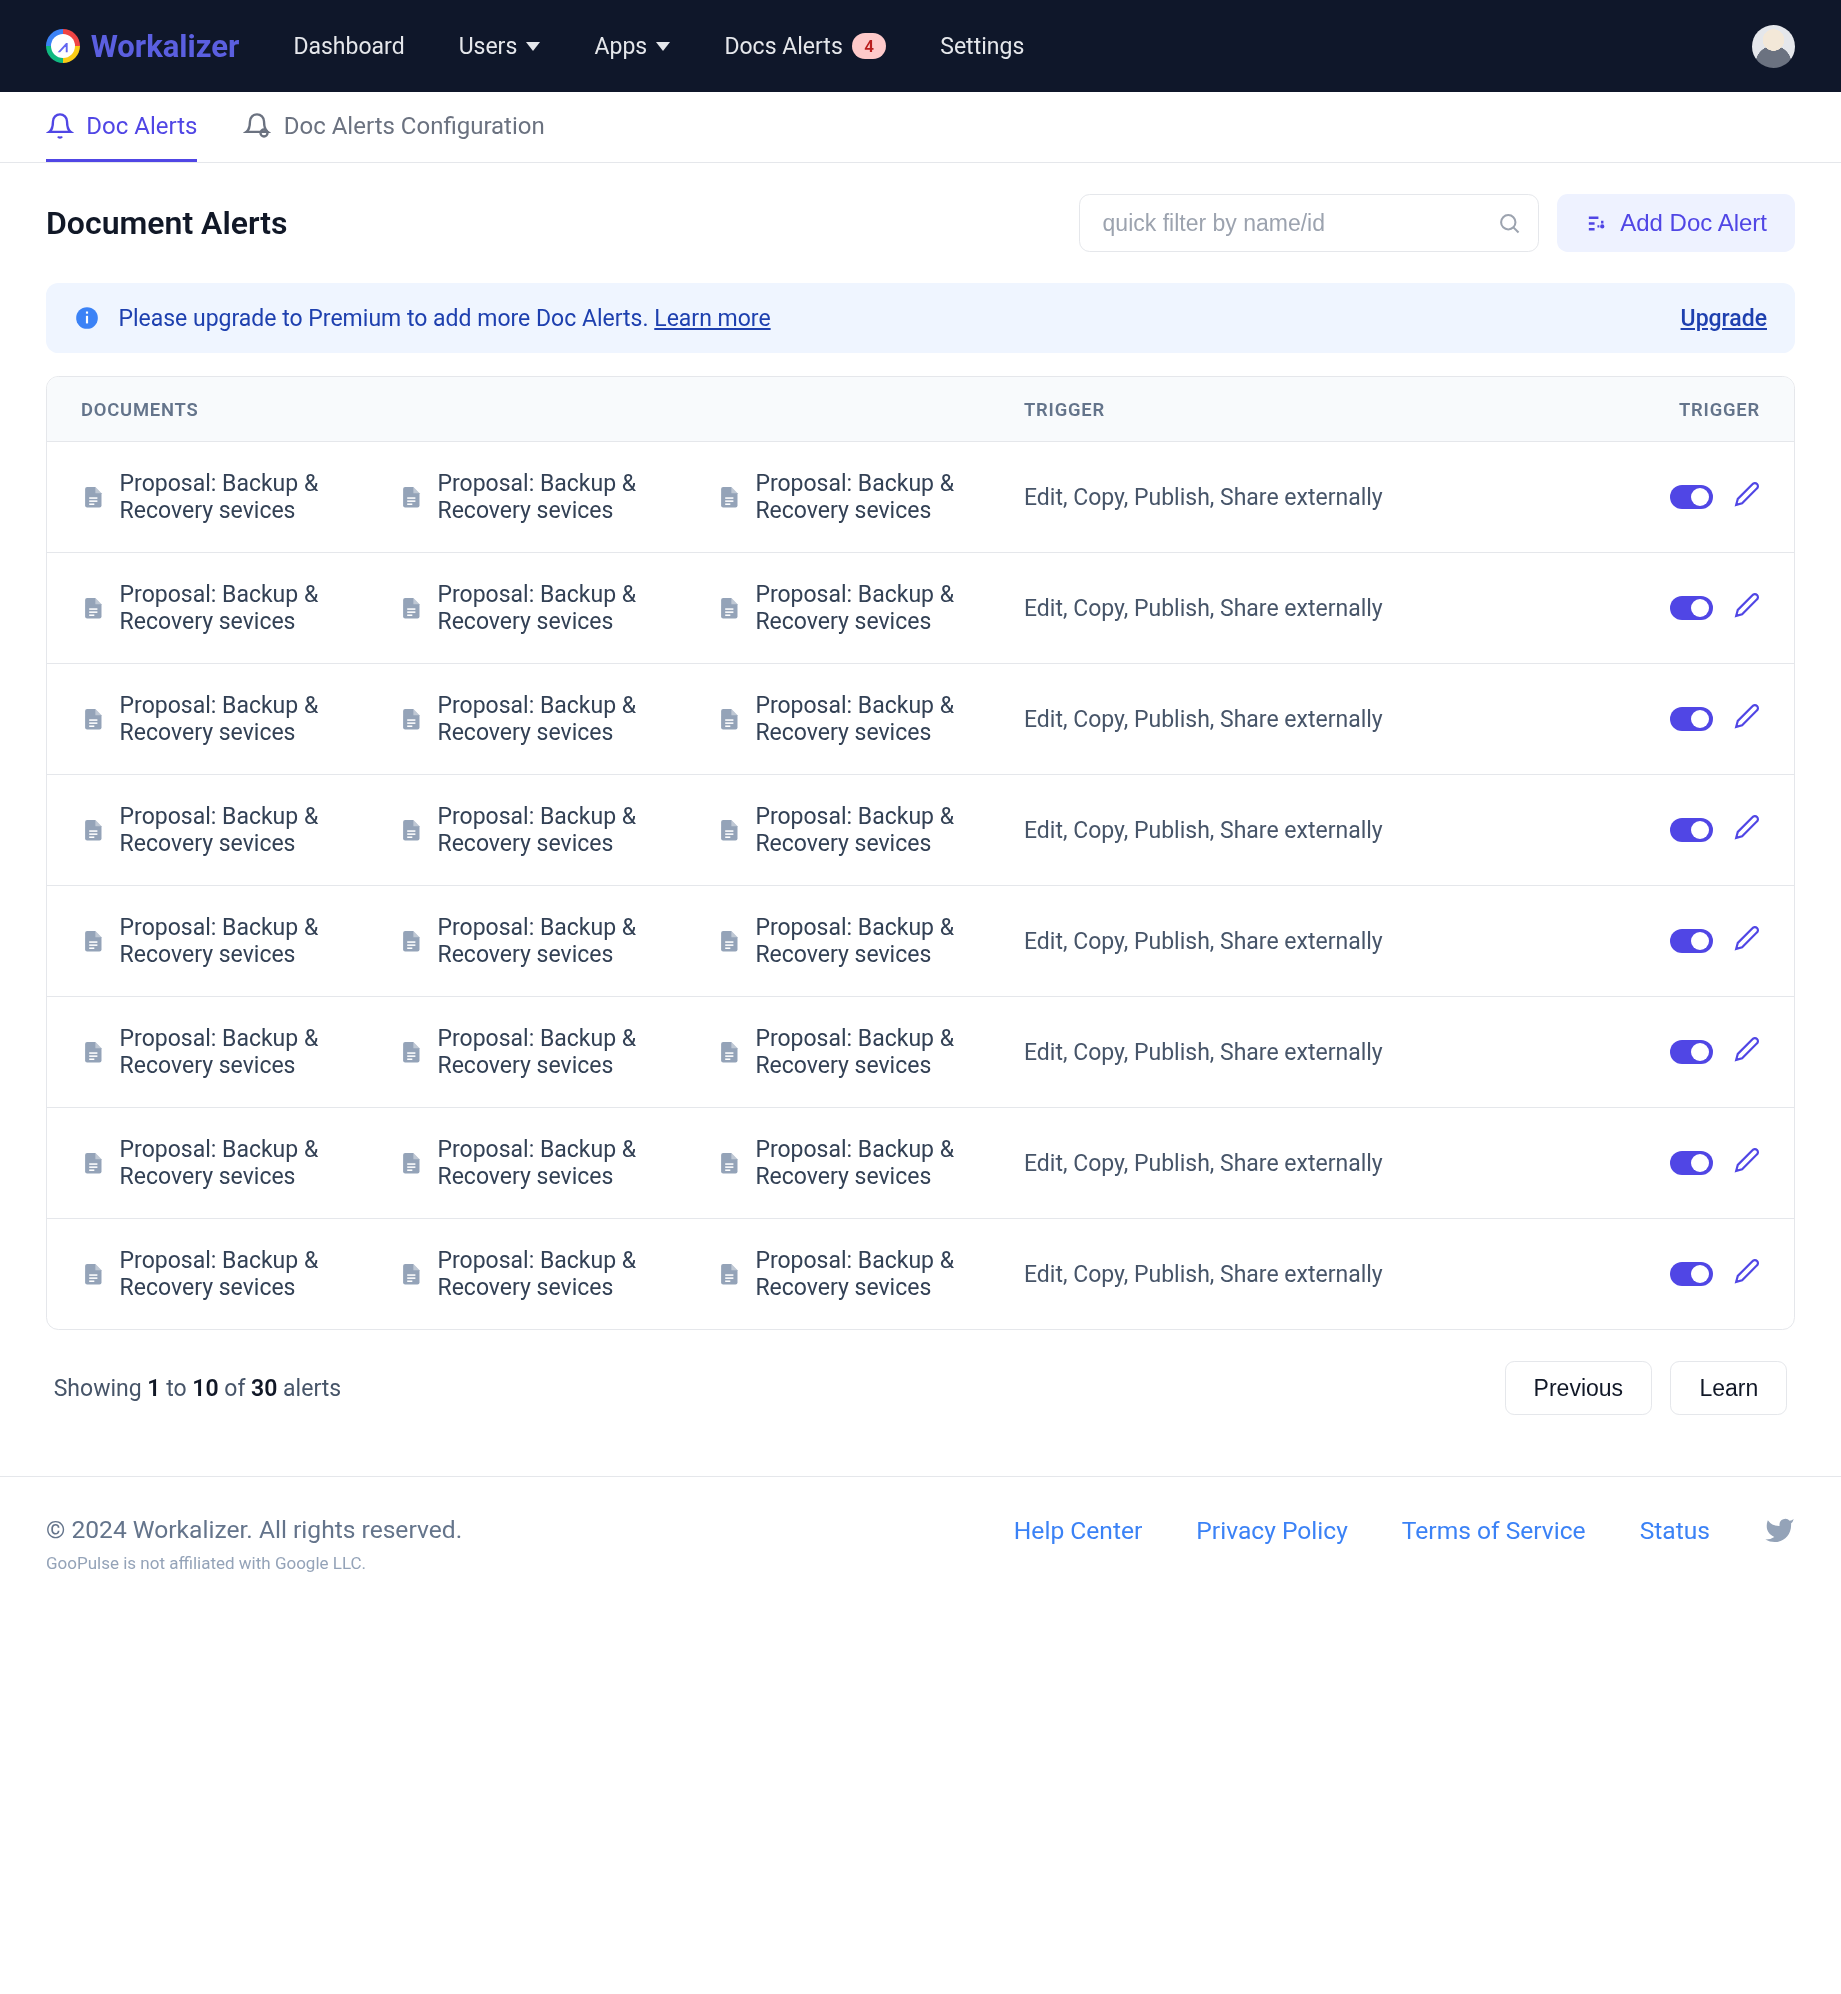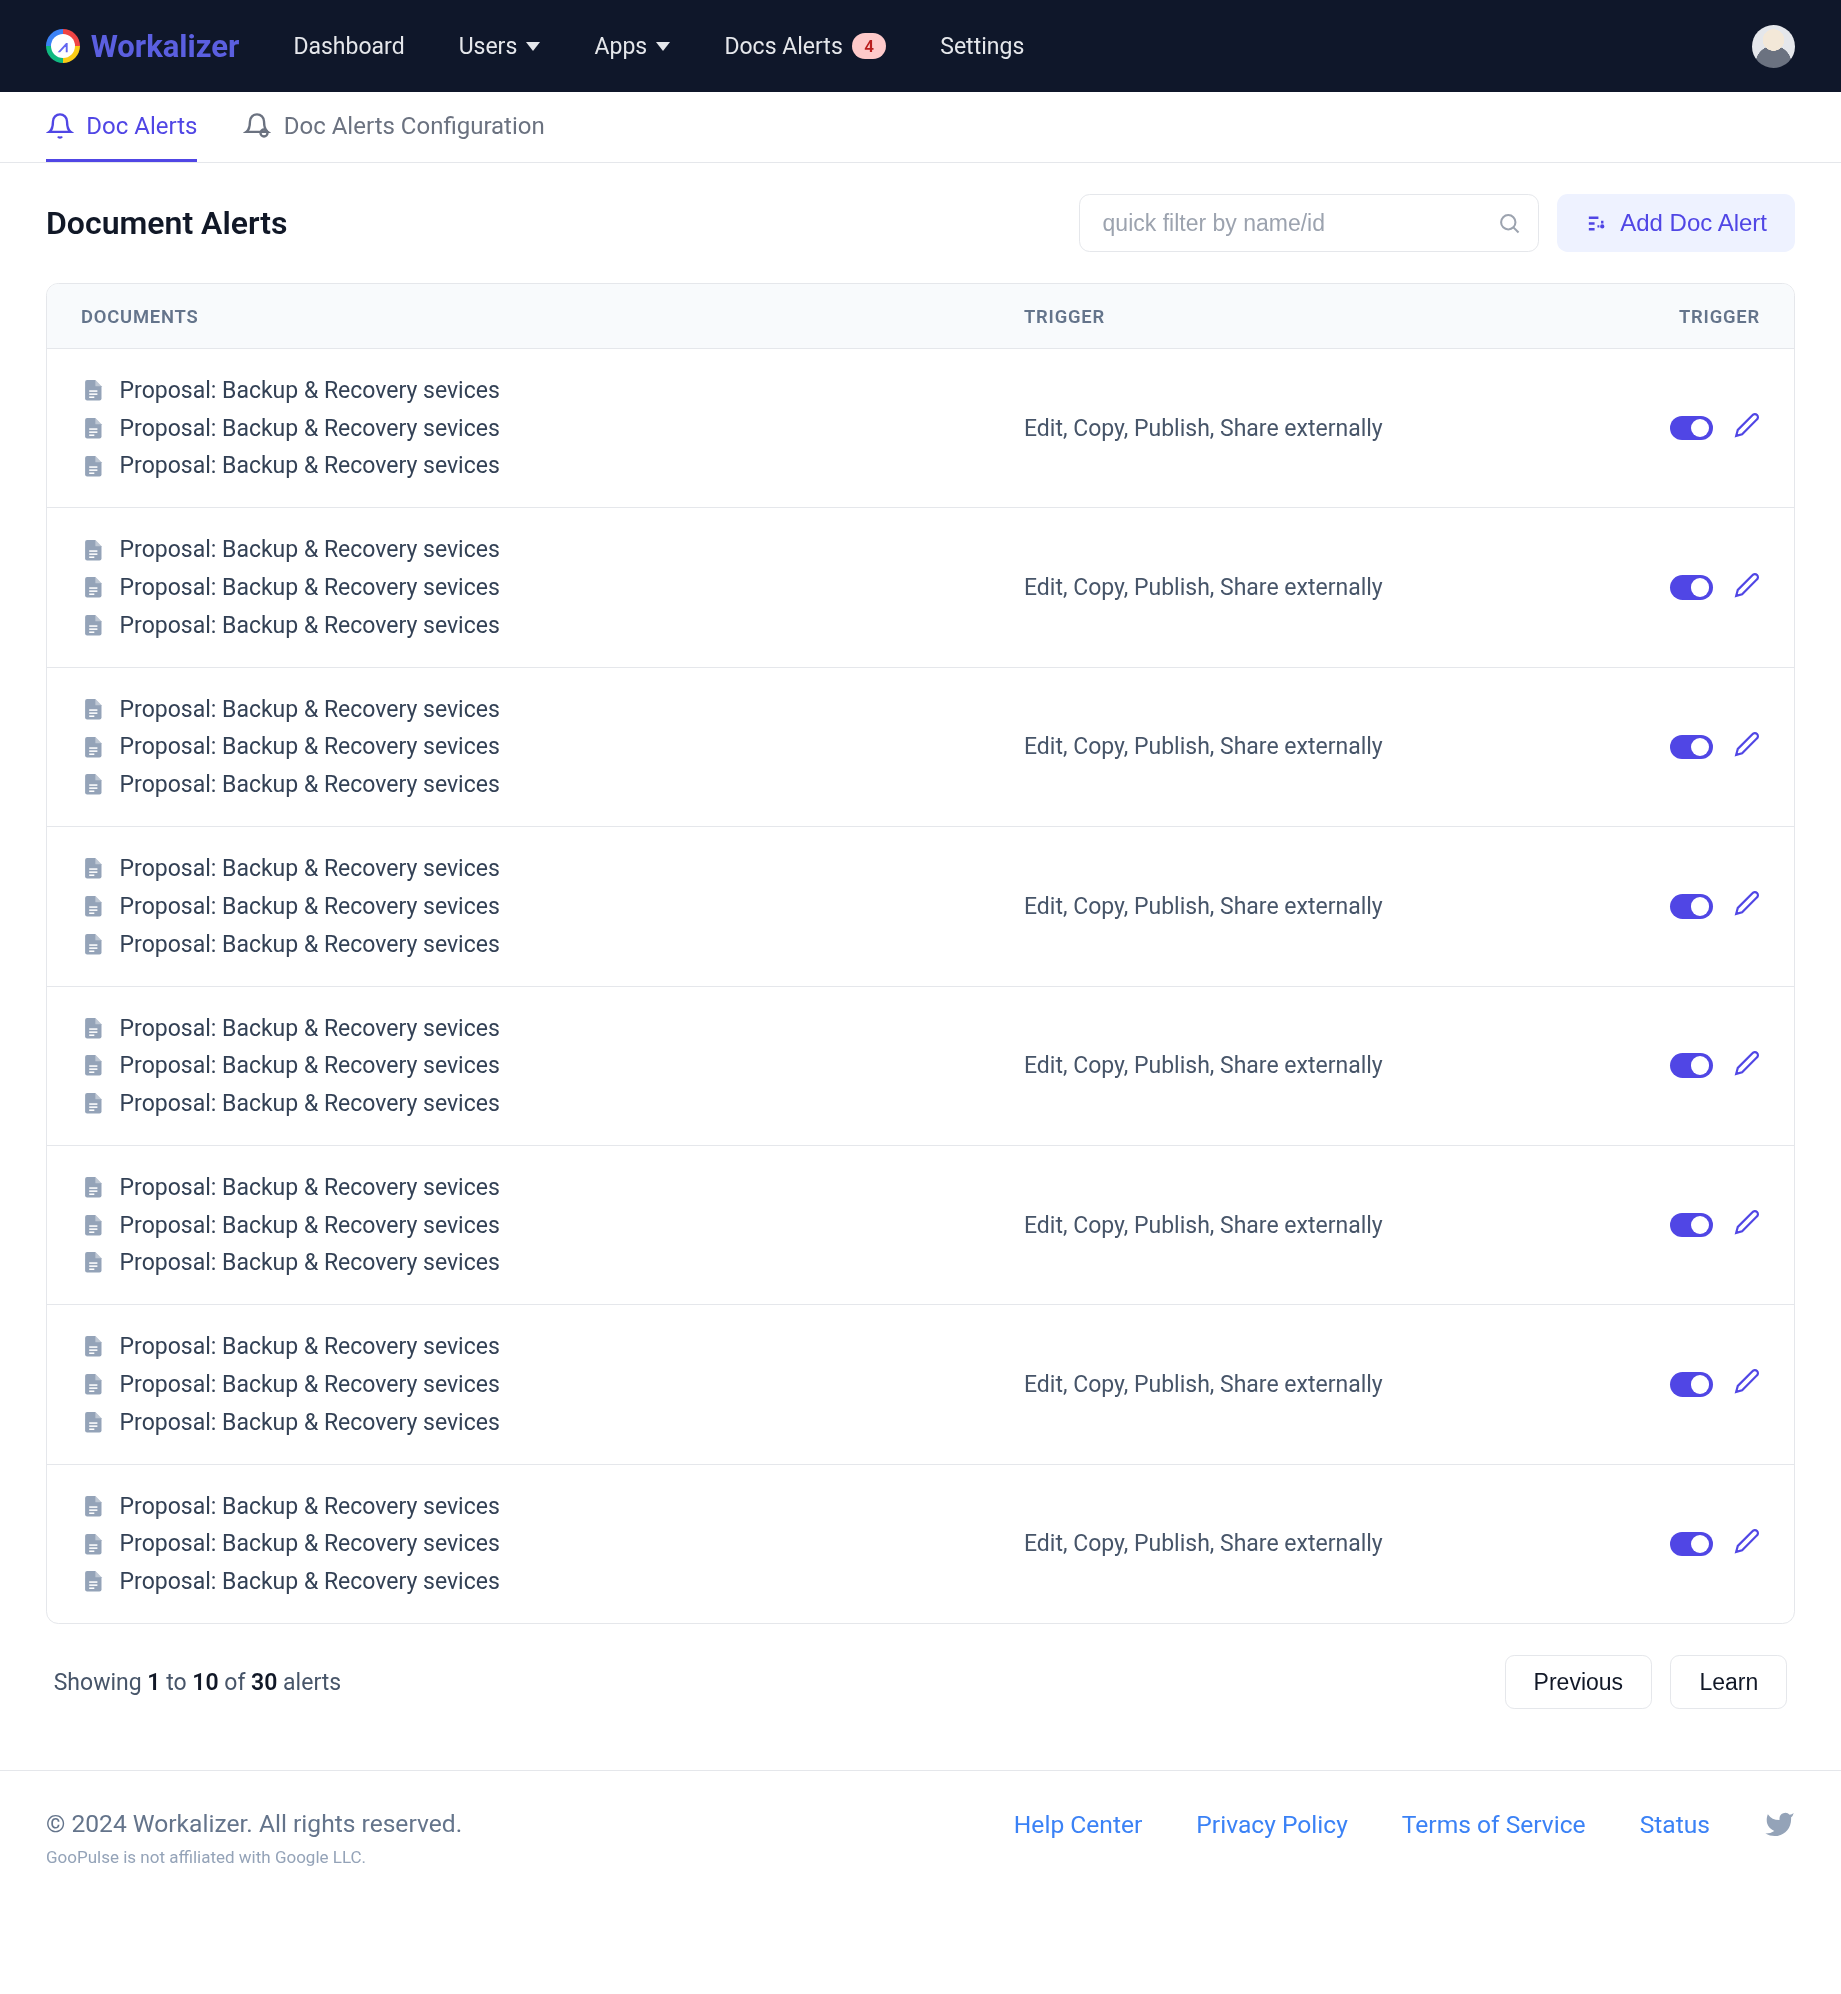--- a/index.html
+++ b/index.html
@@ -46,21 +46,21 @@
 .banner .info-ico{flex-shrink:0}
 .banner a{color:var(--banner-text);text-decoration:underline}
 .banner .upgrade{margin-left:auto;font-weight:500}
 
 .tbl{border:1.5px solid var(--border);border-radius:12.3px;overflow:hidden}
 .thead{background:#F8FAFC;display:flex;padding:21.5px 34px;font-size:18.4px;letter-spacing:0.8px;color:#64748B;font-weight:600}
 .col-docs{flex:1}
 .col-trig{width:598px}
 .col-act{width:138px;text-align:right}
 .row{display:flex;align-items:center;padding:28px 34px;border-top:1.5px solid var(--border)}
-.docs{flex:1;display:flex;flex-direction:column;gap:10.7px}
+.docs{flex:1;display:flex;flex-direction:row;gap:10.7px}
 .doc{display:flex;align-items:center;gap:14px;color:#334155;font-size:23px}
 .doc svg{flex-shrink:0;color:#94A3B8}
 .trigger{width:598px;color:#475569;font-size:23px}
 .actions{width:138px;display:flex;align-items:center;justify-content:flex-end;gap:21.5px}
 .toggle{width:43px;height:24.6px;background:var(--brand-light);border-radius:767px;position:relative;cursor:pointer}
 .toggle::after{content:"";position:absolute;right:3.1px;top:3.1px;width:18.4px;height:18.4px;background:#fff;border-radius:50%}
 .edit-ico{color:var(--brand-light);cursor:pointer}
 
 .pager{display:flex;align-items:center;padding:31px 7.7px 61px;font-size:23px}
 .pager .info{color:#475569}
@@ -139,20 +139,29 @@
     <button class="add-btn">
       <svg width="23" height="23" viewBox="0 0 24 24" fill="none" stroke="currentColor" stroke-width="2.5">
           <path d="M4 6h10M4 12h6M4 18h6"></path>
           <circle cx="18" cy="15" r="1" fill="currentColor"></circle>
           <path d="M18 9v3M15 15h-2"></path>
         </svg>
       <span>Add Doc Alert</span>
     </button>
   </div>
 
+  <div class="banner">
+    <svg class="info-ico" width="26" height="26" viewBox="0 0 24 24" fill="#3B82F6">
+        <circle cx="12" cy="12" r="10"></circle>
+        <rect x="11" y="10" width="2" height="7" fill="#fff"></rect>
+        <rect x="11" y="6" width="2" height="2" fill="#fff"></rect>
+      </svg>
+    <span><span>Please upgrade to Premium to add more Doc Alerts. </span><a href="#">Learn more</a></span>
+    <a href="#" class="upgrade">Upgrade</a>
+  </div>
 
   <div class="tbl">
     <div class="thead">
       <div class="col-docs">DOCUMENTS</div>
       <div class="col-trig">TRIGGER</div>
       <div class="col-act">TRIGGER</div>
     </div>
     <div id="rows">
         <div class="row">
           <div class="docs">

